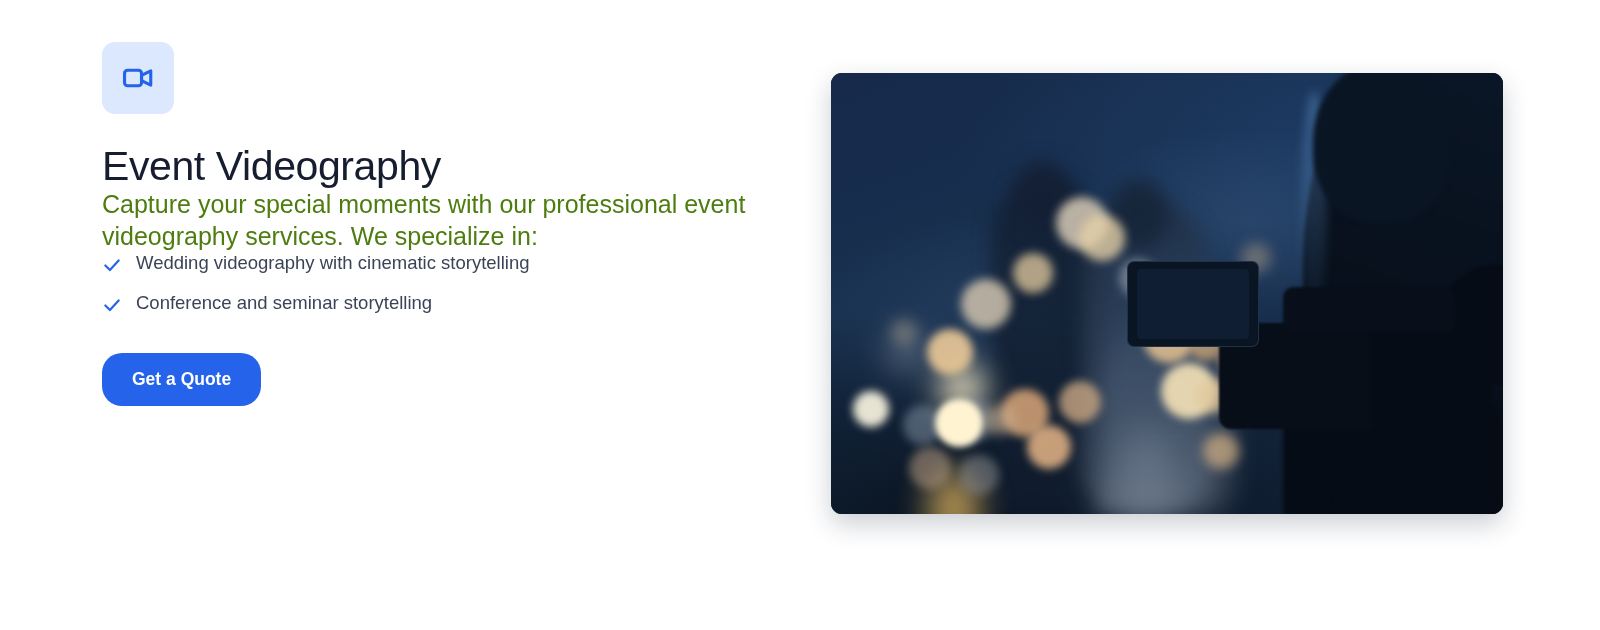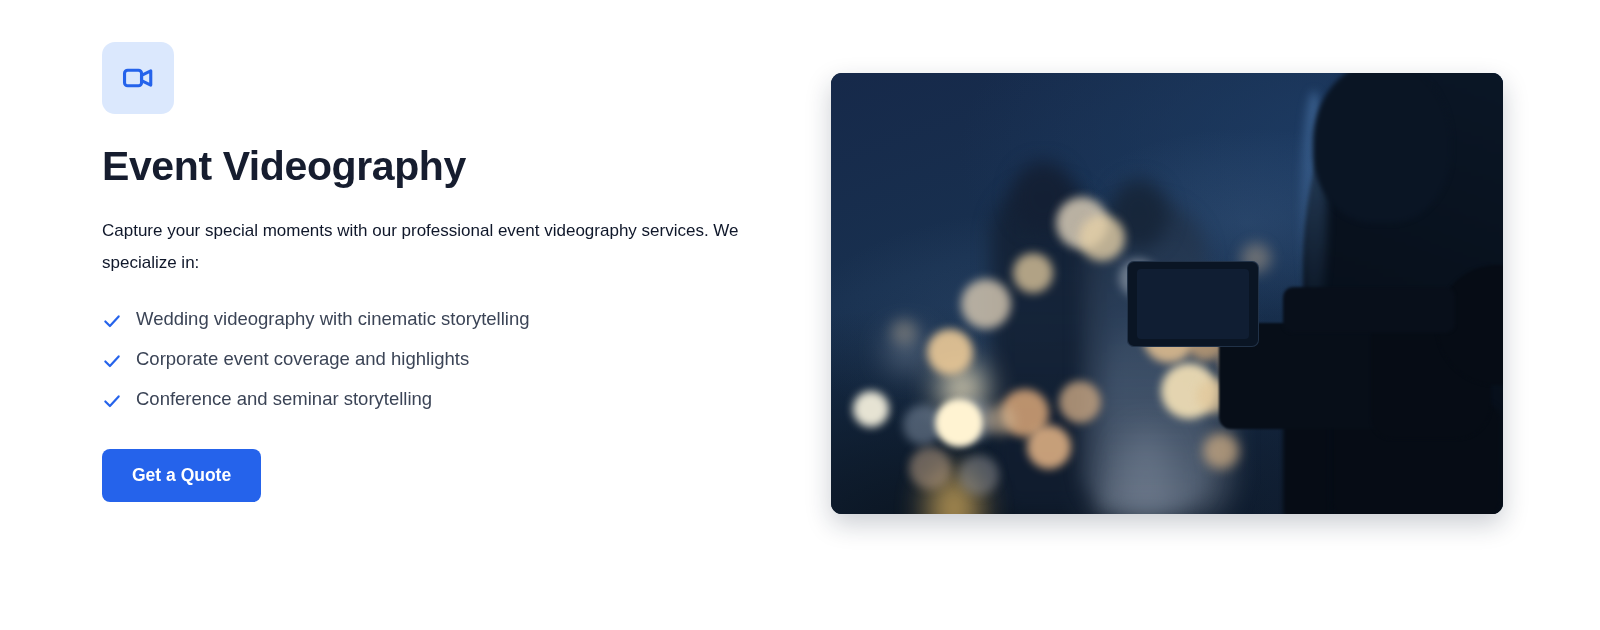--- a/index.html
+++ b/index.html
@@ -16,45 +16,44 @@
 
   .icon-tile {
     width:72px; height:72px; border-radius:13px;
     background:#dbe8fd;
     display:flex; align-items:center; justify-content:center;
   }
   .icon-tile svg { display:block; }
 
   .headline {
     margin-top:30px;
-    font-size:41px; font-weight:bold; line-height:1.08;
+    font-size:41px; font-weight:normal; line-height:1.08;
     color:#161d2f; letter-spacing:-0.4px;
   }
 
   .lede {
-    margin-top:27px;
-    font-size:17px; line-height:32px;
-    color:#0f172a; max-width:670px;
-  }
-
-  .features { margin-top:29px; list-style:none; }
+    font-size:25px; line-height:32px;
+    color:#4d7c0f; max-width:670px;
+  }
+
+  .features { list-style:none; }
   .feature {
     display:flex; align-items:flex-start; gap:14px;
     margin-bottom:17px;
   }
   .check { flex:0 0 auto; width:20px; height:20px; margin-top:3px; }
   .check svg { display:block; }
   .feature-text { font-size:18.5px; line-height:22px; color:#3b4456; }
 
   .cta {
     margin-top:21px;
     display:inline-block;
     background:#2563eb; color:#fff;
     font-size:17.5px; font-weight:bold;
-    padding:16px 30px; border:none; border-radius:8px;
+    padding:16px 30px; border:none; border-radius:20px;
     cursor:pointer; font-family:"Liberation Sans", sans-serif;
   }
 
   
   .photo-wrap {
     position:absolute; left:831px; top:73px;
     width:672px; height:441px;
     border-radius:11px; overflow:hidden;
     box-shadow:0 10px 26px rgba(20,30,55,0.22);
     background:#0c1726;
@@ -189,28 +188,20 @@
     <p class="lede">Capture your special moments with our professional event videography services. We specialize in:</p>
 
     <ul class="features">
       <li class="feature">
         <span class="check">
           <svg width="20" height="20" viewBox="0 0 24 24" fill="none" stroke="#2563eb" stroke-width="2.6" stroke-linecap="round" stroke-linejoin="round">
             <path d="M4 12.5 L9.5 18 L20 6.5"></path>
           </svg>
         </span>
         <span class="feature-text">Wedding videography with cinematic storytelling</span>
-      </li>
-      <li class="feature">
-        <span class="check">
-          <svg width="20" height="20" viewBox="0 0 24 24" fill="none" stroke="#2563eb" stroke-width="2.6" stroke-linecap="round" stroke-linejoin="round">
-            <path d="M4 12.5 L9.5 18 L20 6.5"></path>
-          </svg>
-        </span>
-        <span class="feature-text">Corporate event coverage and highlights</span>
       </li>
       <li class="feature">
         <span class="check">
           <svg width="20" height="20" viewBox="0 0 24 24" fill="none" stroke="#2563eb" stroke-width="2.6" stroke-linecap="round" stroke-linejoin="round">
             <path d="M4 12.5 L9.5 18 L20 6.5"></path>
           </svg>
         </span>
         <span class="feature-text">Conference and seminar storytelling</span>
       </li>
     </ul>

